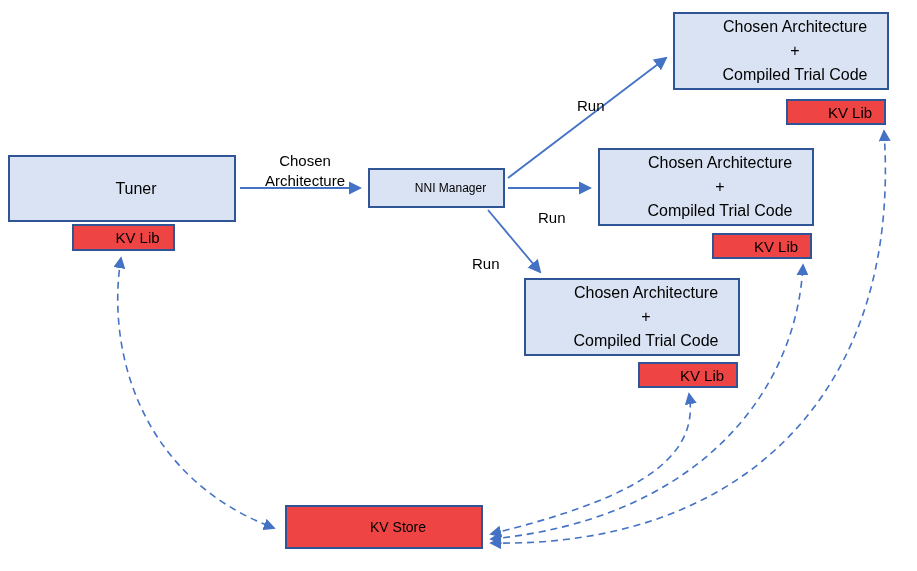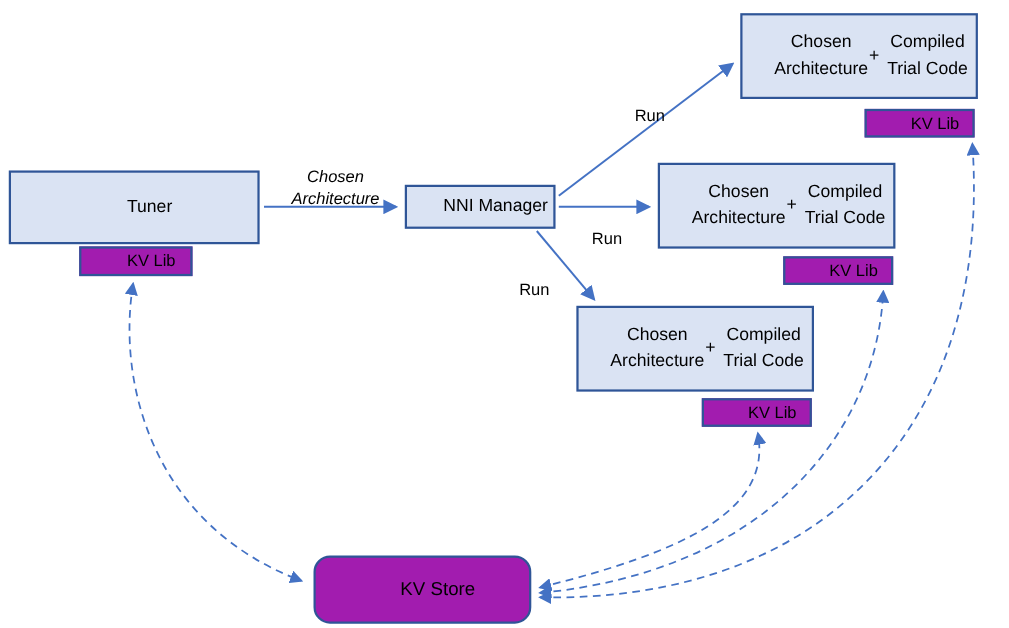--- a/index.html
+++ b/index.html
@@ -10,53 +10,53 @@
     font-family:"Liberation Sans", sans-serif;
     color:#000;
     overflow:hidden;
   }
   .edges{position:absolute;left:0;top:0;width:917px;height:571px;z-index:1;}
   .node{
     position:absolute;
     box-sizing:border-box;
     border:2px solid #2f5597;
     display:flex;
-    flex-direction:row;
+    flex-direction:column;
     align-items:center;
     justify-content:center;
     text-align:center;
     z-index:2;
     padding-left:28px;
   }
   .node-blue{background:#dae3f3;}
-  .node-peach{background:#a21caf;}
+  .node-peach{background:#ef4444;}
   .node .ln{display:block;line-height:24px;font-size:16px;}
   .kvlib{font-size:15px;line-height:21px;}
   .edge-label{
     position:absolute;
     z-index:3;
     font-size:15px;
     line-height:20px;
     text-align:center;
     white-space:nowrap;
     margin-top:16px;
   }
   
   #tuner{left:8px;top:155px;width:228px;height:67px;}
   #tuner-kv{left:72px;top:224px;width:103px;height:27px;}
-  #manager{left:368px;top:168px;width:137px;height:40px;font-size:16px;align-items:center;}
+  #manager{left:368px;top:168px;width:137px;height:40px;font-size:12px;align-items:center;}
   #trial-0{left:673px;top:12px;width:216px;height:78px;}
   #trial-0-kv{left:786px;top:99px;width:100px;height:26px;}
   #trial-1{left:598px;top:148px;width:216px;height:78px;}
   #trial-1-kv{left:712px;top:233px;width:100px;height:26px;}
   #trial-2{left:524px;top:278px;width:216px;height:78px;}
   #trial-2-kv{left:638px;top:362px;width:100px;height:26px;}
-  #kv-store{left:285px;top:505px;width:198px;height:62px;font-size:17px;border-radius:15px;}
+  #kv-store{left:285px;top:505px;width:198px;height:44px;font-size:14px;}
   
-  #lbl-chosen{left:245px;top:135px;width:120px;font-style:italic;}
+  #lbl-chosen{left:245px;top:135px;width:120px;}
   #lbl-run-top{left:577px;top:80px;}
   #lbl-run-mid{left:538px;top:192px;}
   #lbl-run-low{left:472px;top:238px;}
 </style>
 </head>
 <body>
 
 <div class="canvas">
 
   <svg class="edges" viewBox="0 0 917 571" xmlns="http://www.w3.org/2000/svg">

